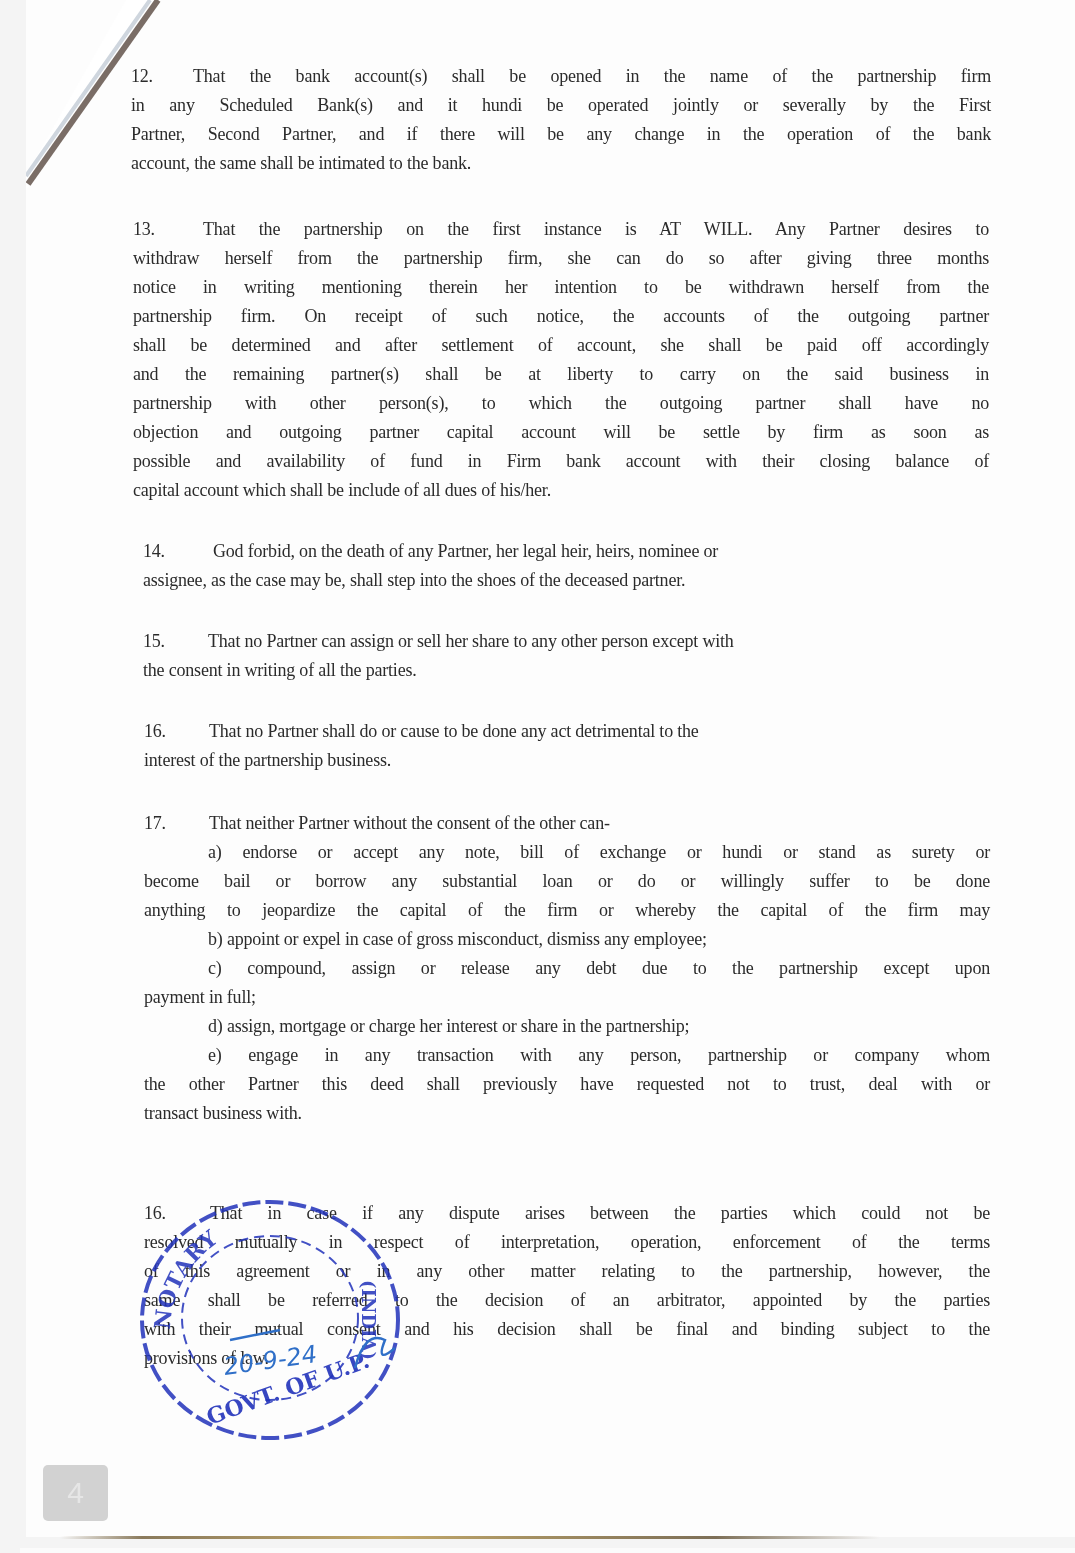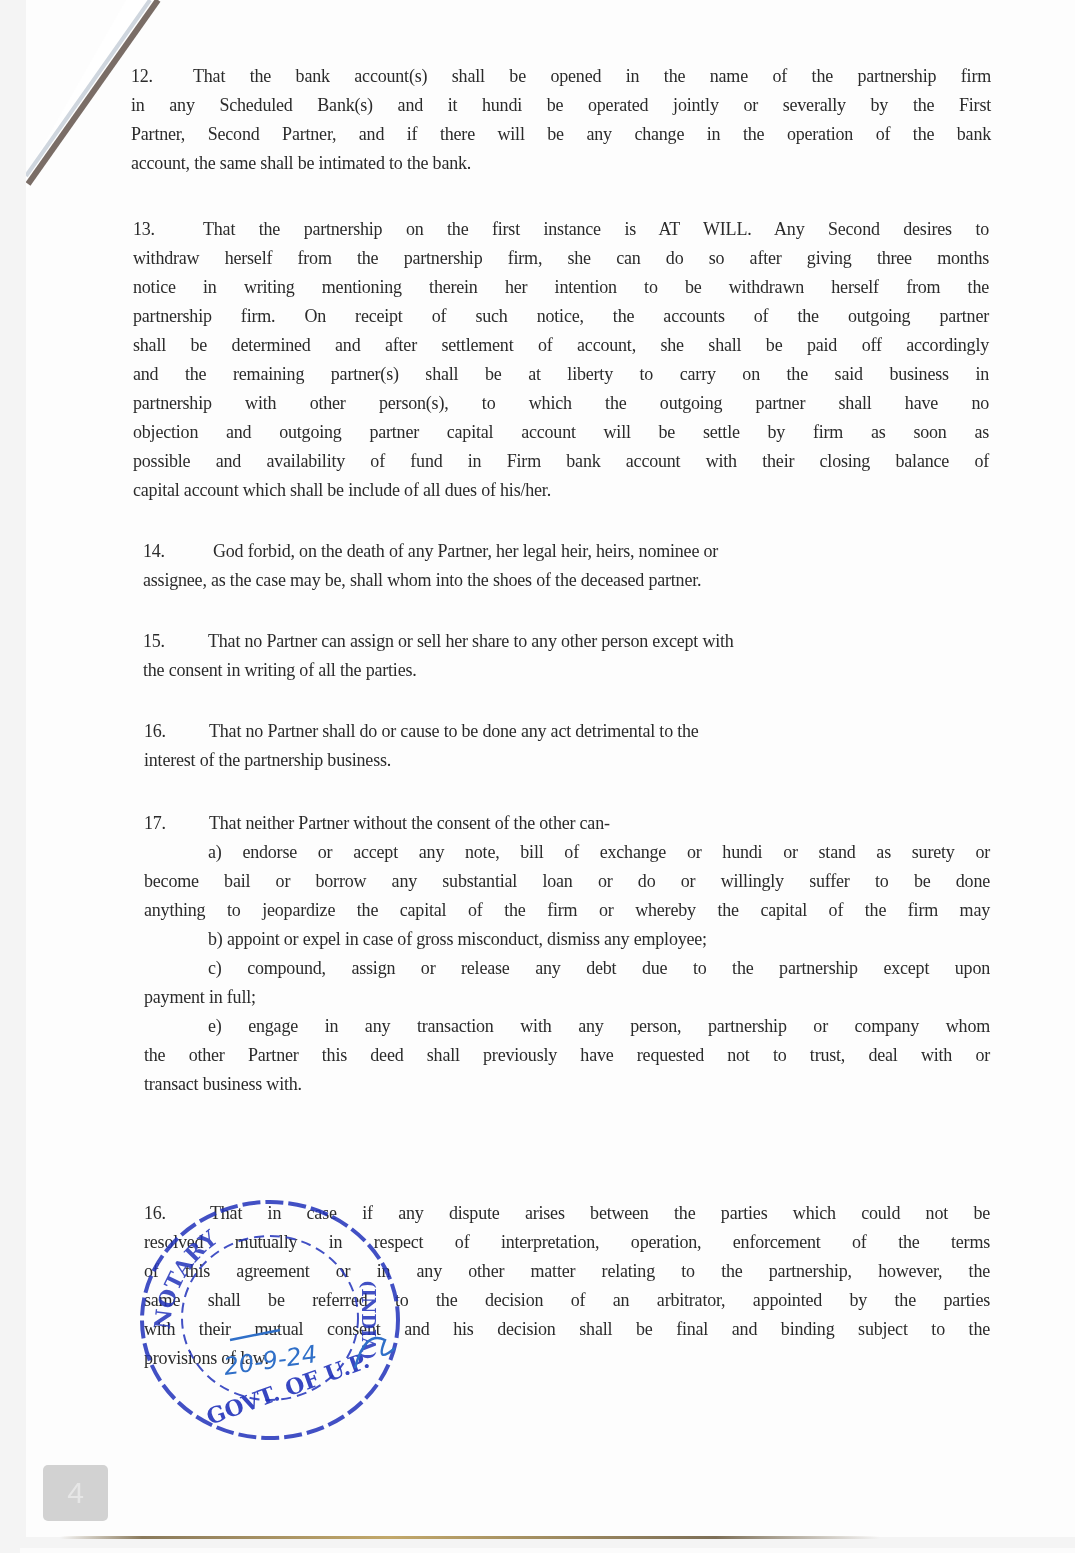--- a/index.html
+++ b/index.html
@@ -56,35 +56,35 @@
 </svg>
 
 <div class="para" style="left:131px; top:62px; width:860px;">
   <span class="line"><span class="num">12.</span><span>That the bank account(s) shall be opened in the name of the partnership firm</span></span>
   <span class="line">in any Scheduled Bank(s) and it hundi be operated jointly or severally by the First</span>
   <span class="line">Partner, Second Partner, and if there will be any change in the operation of the bank</span>
   <span class="line last">account, the same shall be intimated to the bank.</span>
 </div>
 
 <div class="para" style="left:133px; top:215px; width:856px;">
-  <span class="line"><span class="num" style="width:70px">13.</span><span>That the partnership on the first instance is AT WILL.  Any Second desires to</span></span>
+  <span class="line"><span class="num" style="width:70px">13.</span><span>That the partnership on the first instance is AT WILL.  Any Partner desires to</span></span>
   <span class="line">withdraw herself from the partnership firm, she can do so after giving three months</span>
   <span class="line">notice in writing mentioning therein her intention to be withdrawn herself from the</span>
   <span class="line">partnership firm.  On receipt of such notice, the accounts of the outgoing partner</span>
   <span class="line">shall be determined and after settlement of account, she shall be paid off accordingly</span>
   <span class="line">and the remaining partner(s) shall be at liberty to carry on the said business in</span>
   <span class="line">partnership with other person(s), to which the outgoing partner shall have no</span>
   <span class="line">objection and outgoing partner capital account will be settle by firm as soon as</span>
   <span class="line">possible and availability of fund in Firm bank account with their closing balance of</span>
   <span class="line last">capital account which shall be include of all dues of his/her.</span>
 </div>
 
 <div class="para" style="left:143px; top:537px; width:780px;">
   <span class="line last"><span class="num" style="width:70px">14.</span><span>God forbid, on the death of any Partner, her legal heir, heirs, nominee or</span></span>
-  <span class="line last">assignee, as the case may be, shall whom into the shoes of the deceased partner.</span>
+  <span class="line last">assignee, as the case may be, shall step into the shoes of the deceased partner.</span>
 </div>
 
 <div class="para" style="left:143px; top:627px; width:830px;">
   <span class="line last"><span class="num" style="width:65px">15.</span><span>That no Partner can assign or sell her share to any other person except with</span></span>
   <span class="line last">the consent in writing of all the parties.</span>
 </div>
 
 <div class="para" style="left:144px; top:717px; width:780px;">
   <span class="line last"><span class="num" style="width:65px">16.</span><span>That no Partner shall do or cause to be done any act detrimental to the</span></span>
   <span class="line last">interest of the partnership business.</span>
@@ -96,20 +96,23 @@
     <span class="line indent">a) endorse or accept any note, bill of exchange or   hundi or stand as surety or</span>
     <span class="line">become bail or borrow any substantial loan or do or willingly suffer to be done</span>
     <span class="line">anything to jeopardize the capital of the firm or whereby the capital of the firm may</span>
   </div>
   <div>
     <span class="line indent last">b) appoint or expel in case of gross misconduct,  dismiss any employee;</span>
   </div>
   <div>
     <span class="line indent">c) compound, assign or release any debt due to the partnership except upon</span>
     <span class="line last">payment in full;</span>
+  </div>
+  <div>
+    <span class="line indent last">d) assign, mortgage or charge her interest or share in the partnership;</span>
   </div>
   <div>
     <span class="line indent">e) engage in any transaction with any person, partnership or company whom</span>
     <span class="line">the other Partner this deed shall previously have requested not to trust, deal with or</span>
     <span class="line last">transact business with.</span>
   </div>
 </div>
 
 <div class="para" style="left:144px; top:1199px; width:846px;">
   <span class="line"><span class="num" style="width:66px">16.</span><span>That in case if any dispute arises between the parties which could not be</span></span>

